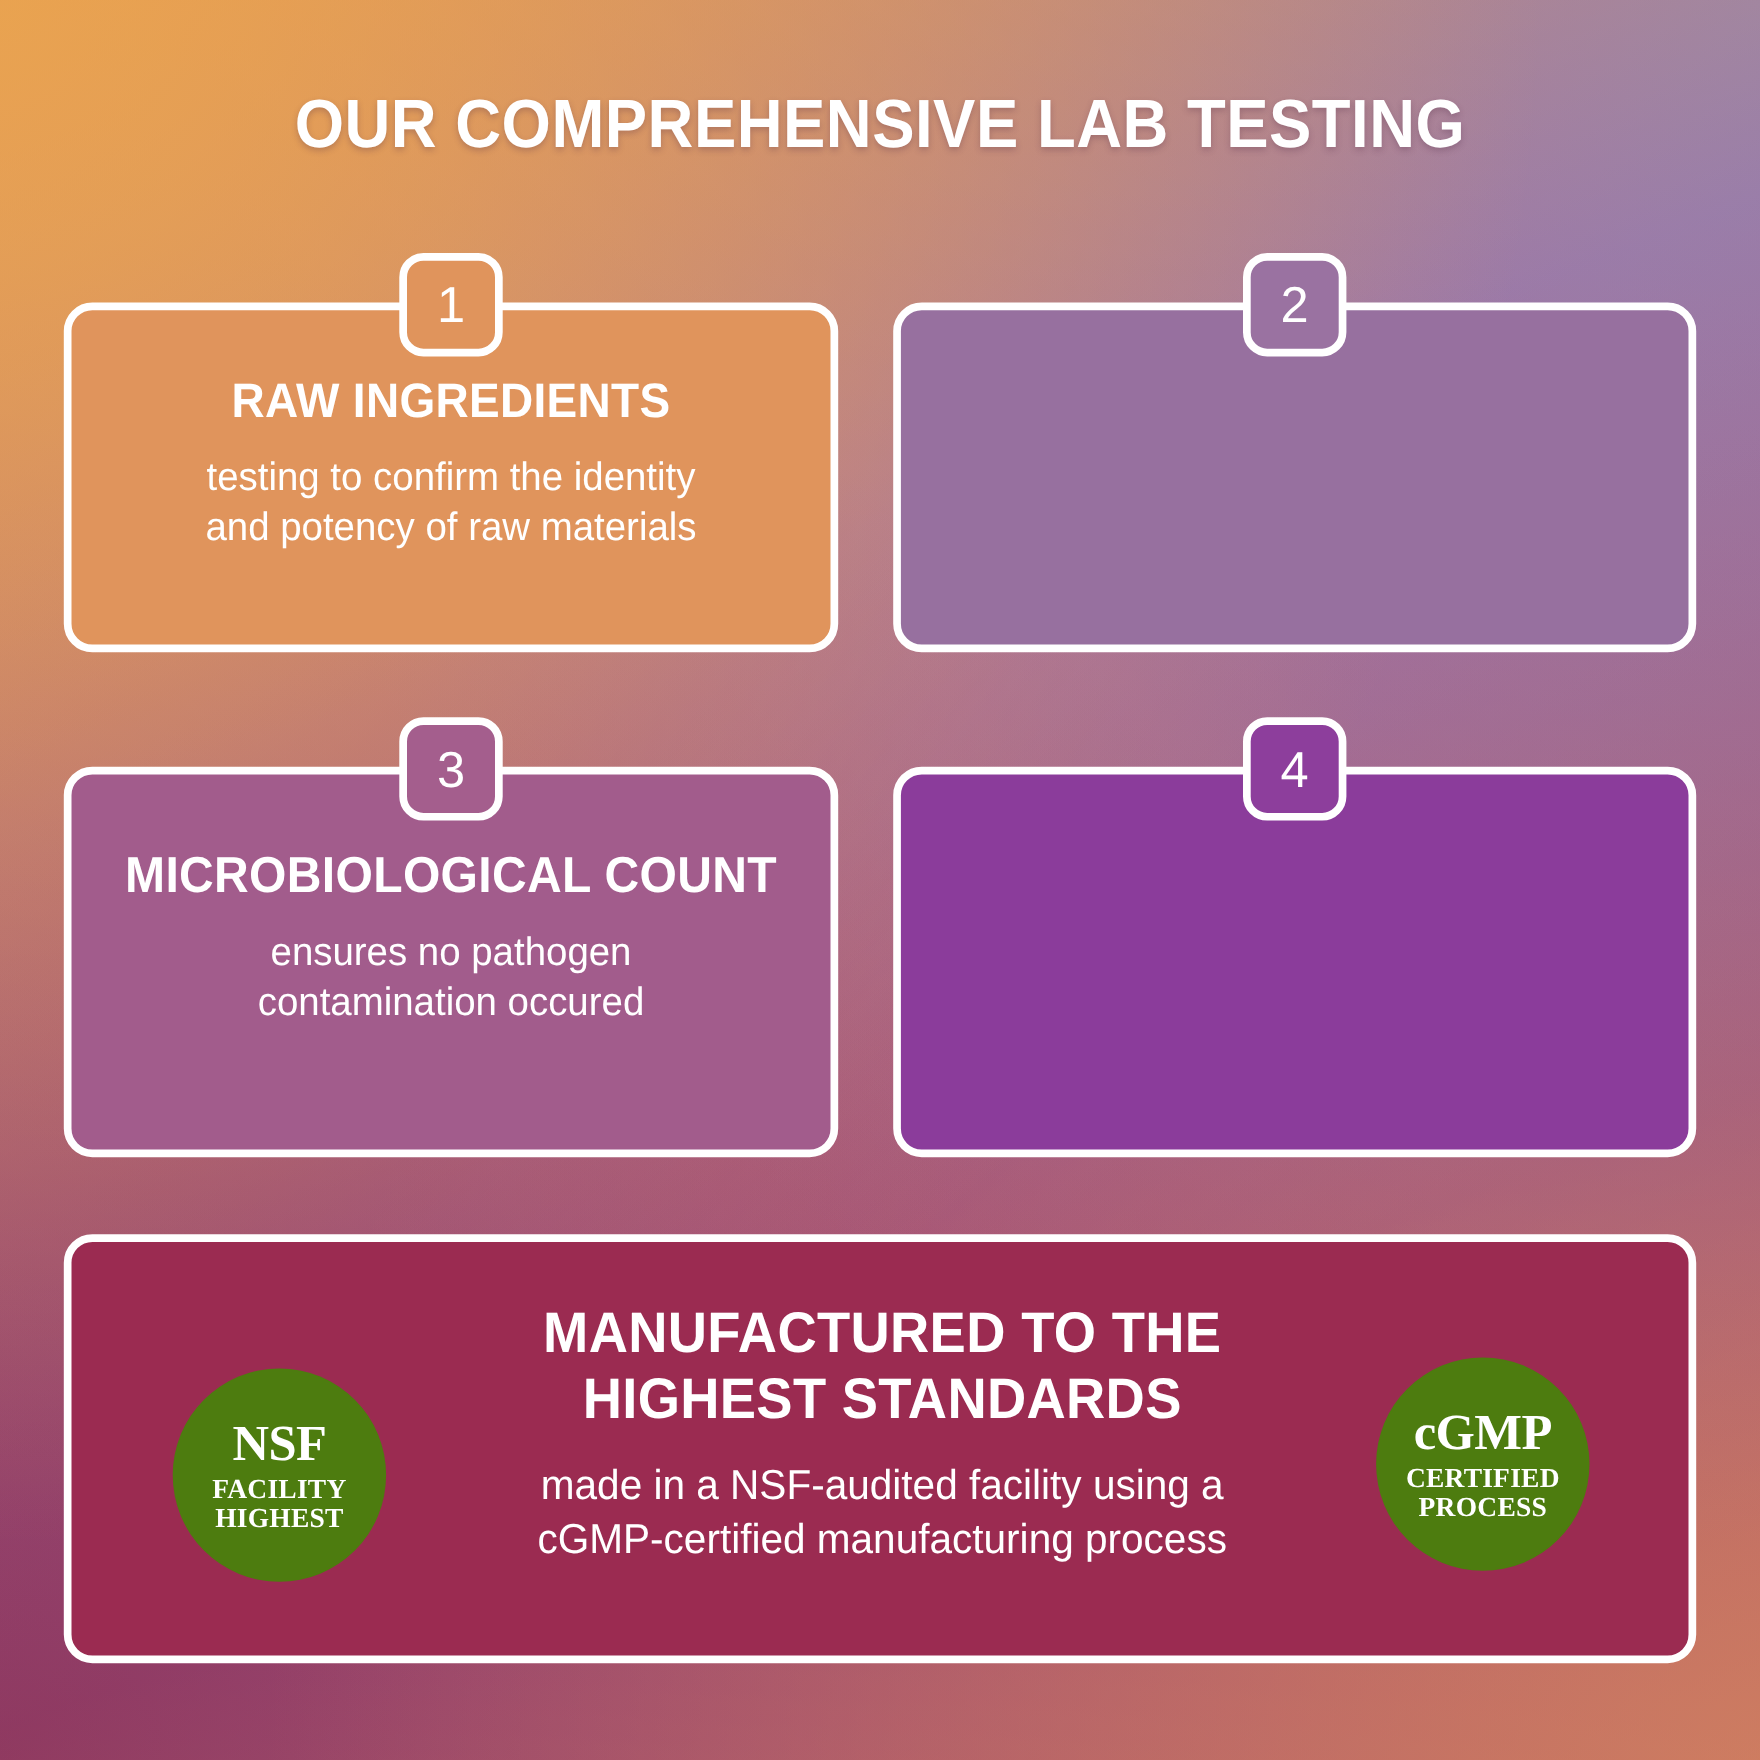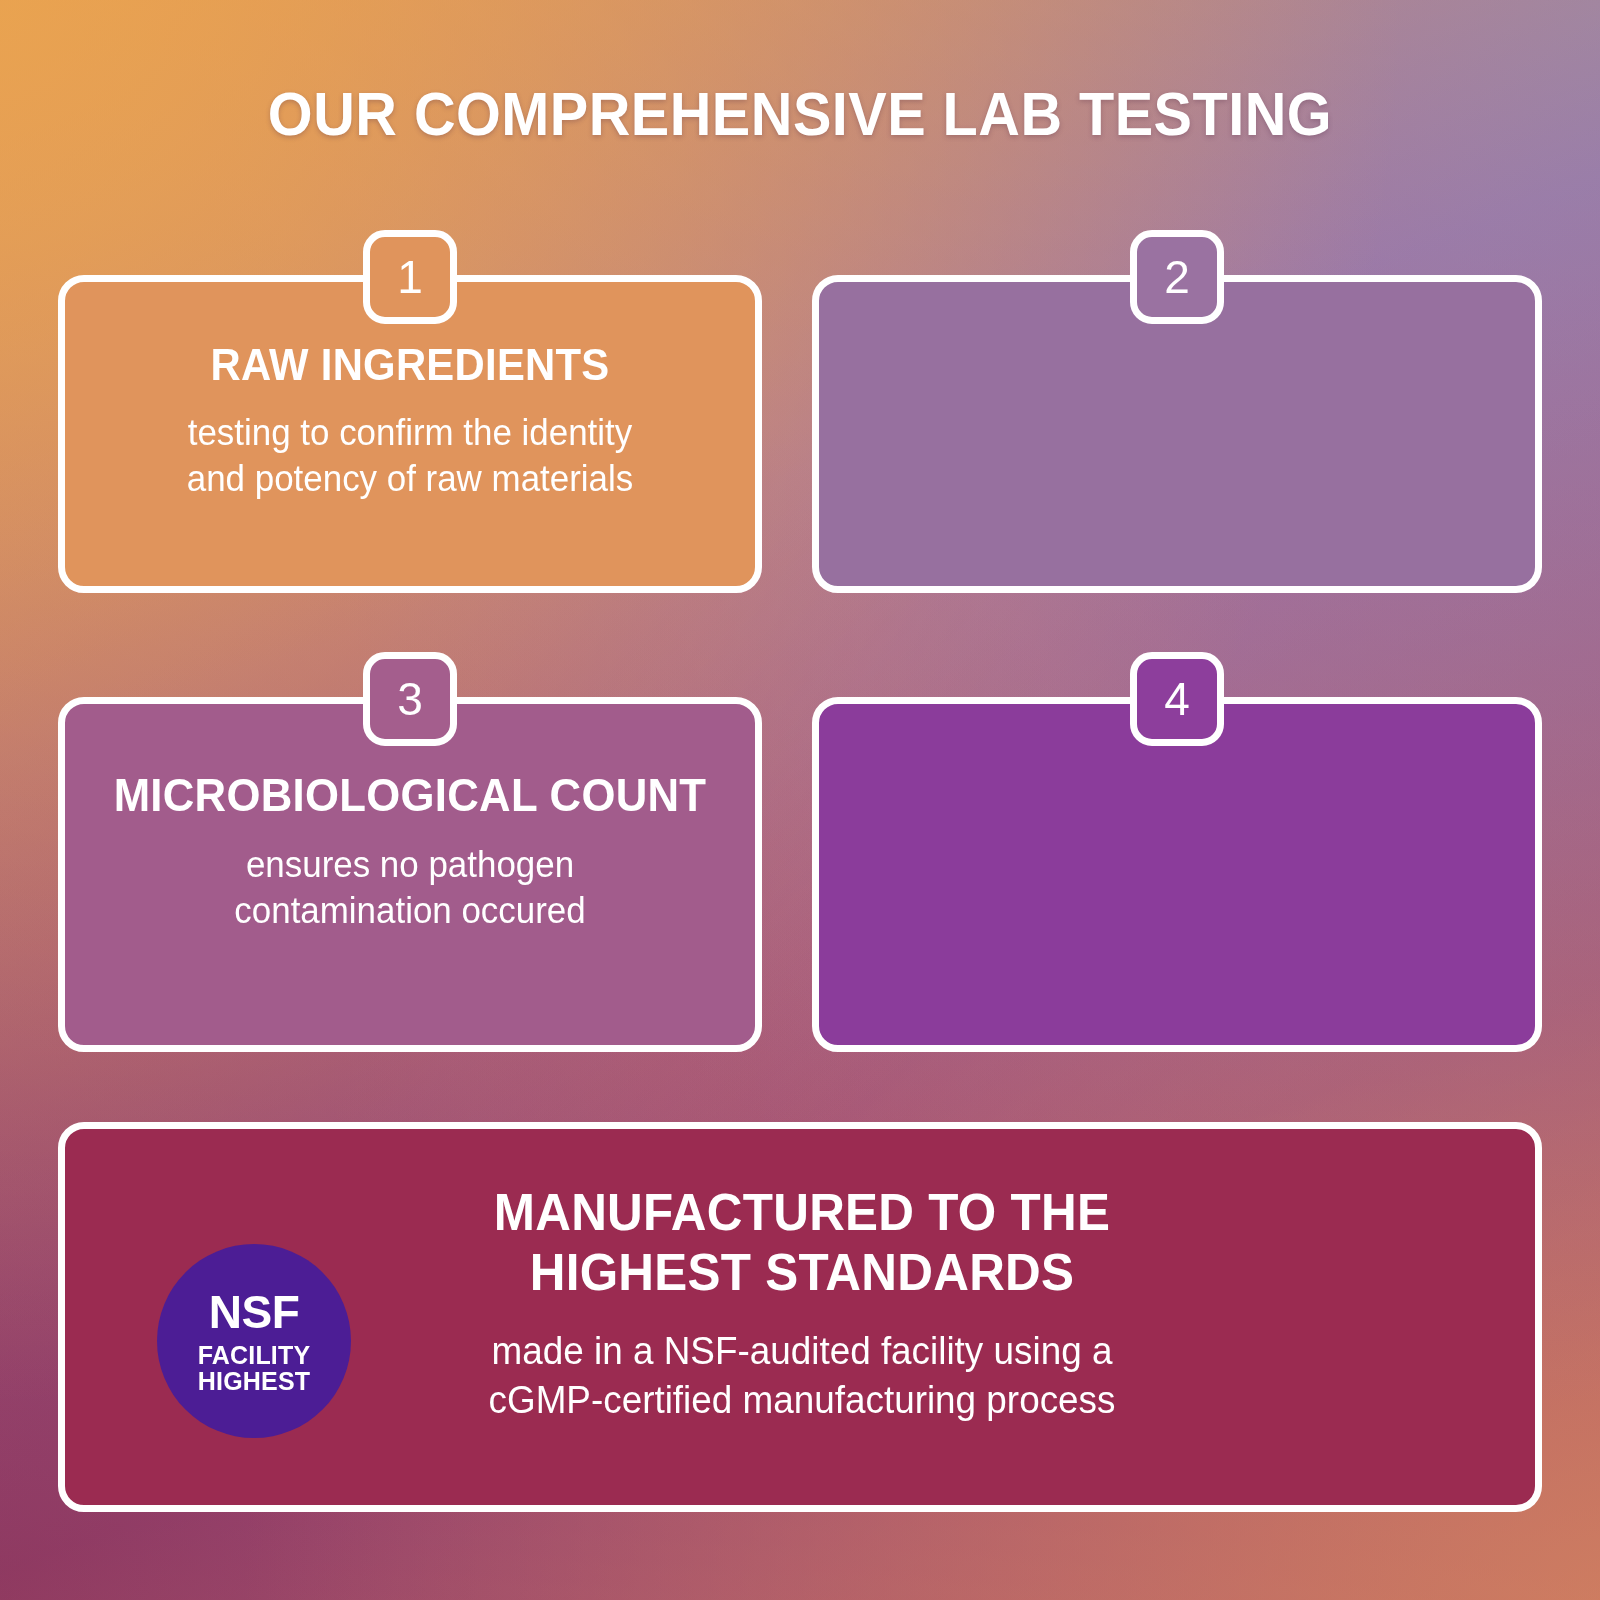--- a/index.html
+++ b/index.html
@@ -167,28 +167,29 @@
     font-size: 38px;
     line-height: 1.3;
     transform: scaleX(0.97);
   }
 
   .seal {
     position: absolute;
     width: 194px;
     height: 194px;
     border-radius: 50%;
-    background: #4c1d95;
+    background: #4d7c0f;
     color: #ffffff;
     display: flex;
     flex-direction: column;
     align-items: center;
     justify-content: center;
     text-align: center;
     line-height: 1.05;
+    font-family: Liberation Serif, serif;
   }
   #seal-nsf  { left: 92px;  top: 115px; }
   #seal-cgmp { right: 90px; top: 105px; }
   .seal-main {
     font-size: 46px;
     font-weight: bold;
     letter-spacing: -0.5px;
     margin-bottom: 6px;
   }
   .seal-sub {
@@ -253,16 +254,21 @@
       <div class="banner-title">
         <div>MANUFACTURED TO THE</div>
         <div>HIGHEST STANDARDS</div>
       </div>
       <div class="banner-desc">
         <div>made in a NSF-audited facility using a</div>
         <div>cGMP-certified manufacturing process</div>
       </div>
     </div>
 
+    <div class="seal" id="seal-cgmp">
+      <div class="seal-main">cGMP</div>
+      <div class="seal-sub">CERTIFIED</div>
+      <div class="seal-sub">PROCESS</div>
+    </div>
 
   </div>
 
 </div>
 
 </body></html>

